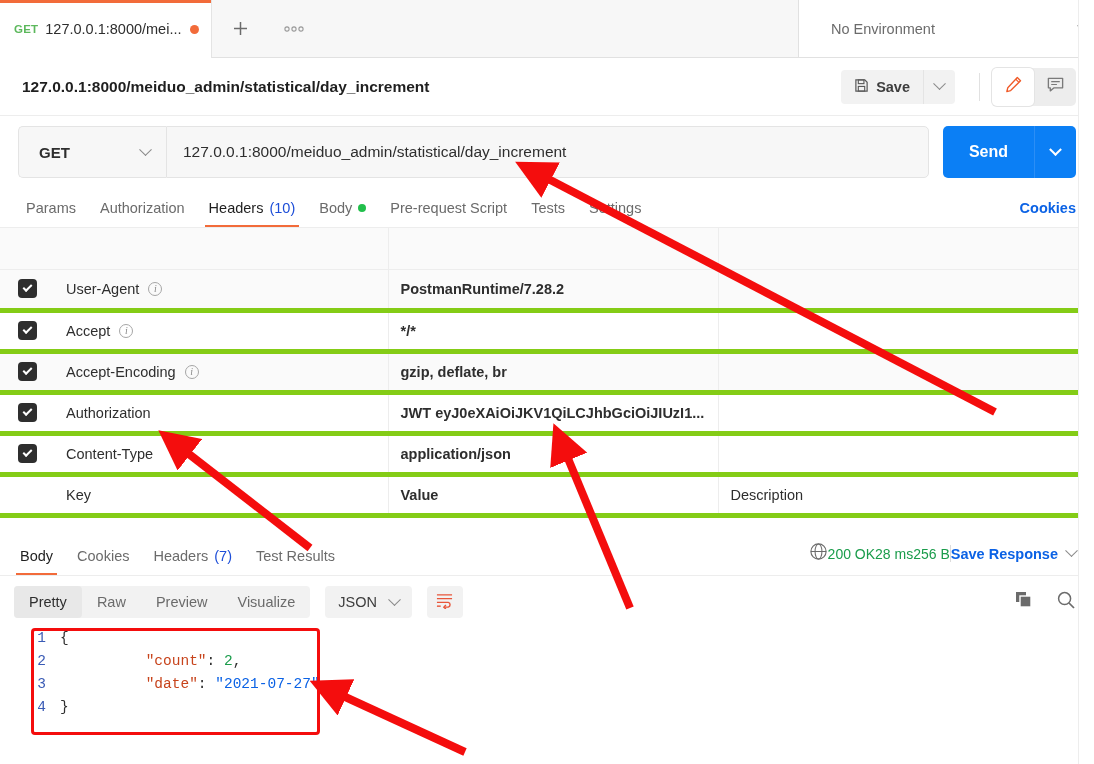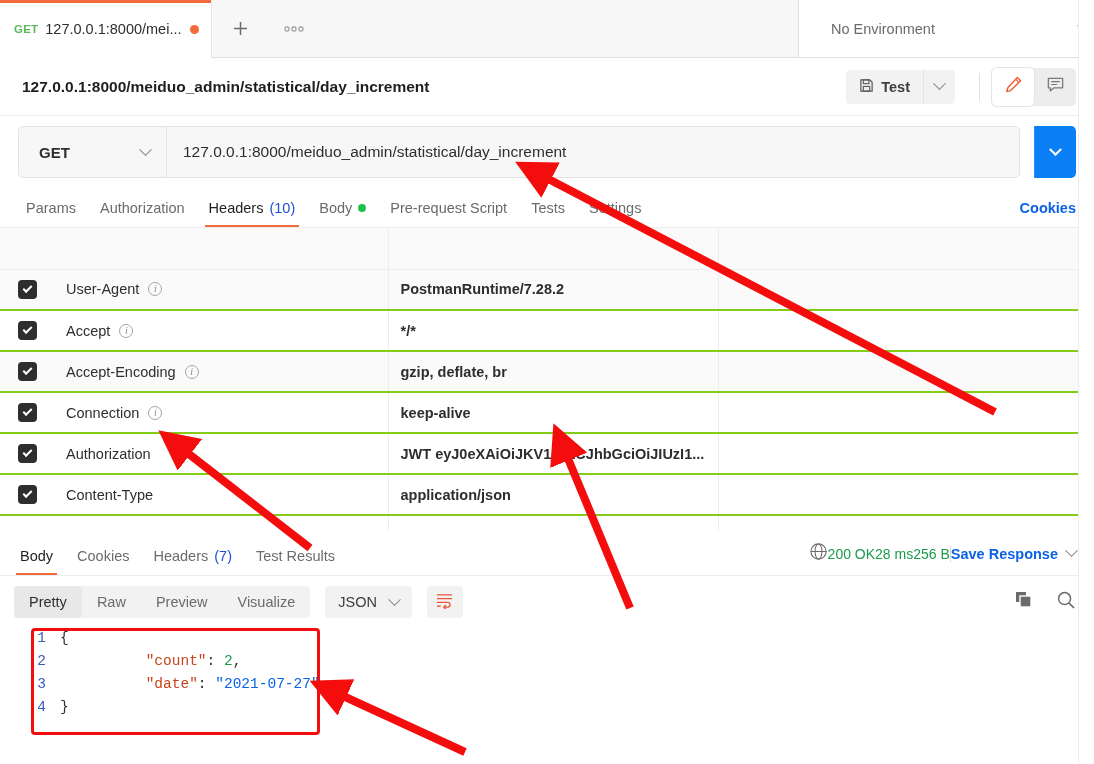--- a/index.html
+++ b/index.html
@@ -126,21 +126,21 @@
   .cookies-link { margin-left: auto; padding-bottom: 11px; font-size: 14.5px; font-weight: 600; color: #0b62e5; }
 
   
   .table-wrap {
     position: absolute; left: 0; top: 228px; width: 1094px; height: 302px;
     overflow: hidden; background: #fff;
   }
   .htable { width: 1078px; border-collapse: collapse; table-layout: fixed; }
   .htable tr { height: 41px; }
   .htable td {
-    border-bottom: 2px solid #84cc16; border-right: 1px solid #ededed;
+    border-bottom: 5px solid #84cc16; border-right: 1px solid #ededed;
     font-size: 14.5px; color: #2e2e2e; vertical-align: middle; padding: 0 12px;
   }
   .htable tr.dim td { background: #fafafa; }
   .col-chk { width: 54px; padding: 0 0 0 18px !important; border-right: none !important; }
   .col-key { width: 334px; }
   .col-val { width: 330px; font-weight: bold; }
   .col-desc { width: 360px; border-right: none !important; }
   .cut-row td { height: 14px; border-bottom: 1px solid #ededed; }
   .chkbox {
     width: 19px; height: 19px; border-radius: 4px; background: #2e2e2e;
@@ -254,21 +254,21 @@
     <div class="req-title">127.0.0.1:8000/meiduo_admin/statistical/day_increment</div>
     <div class="savegroup">
       <div class="save-btn">
         <span>
           <svg width="15" height="15" viewBox="0 0 16 16">
             <path d="M2 2h9.5L14 4.5V14H2z" fill="none" stroke="#5a5a5a" stroke-width="1.3"></path>
             <rect x="4.6" y="2" width="6" height="4" fill="none" stroke="#5a5a5a" stroke-width="1.2"></rect>
             <rect x="4.6" y="9" width="6.8" height="5" fill="none" stroke="#5a5a5a" stroke-width="1.2"></rect>
           </svg>
         </span>
-        <span>Test</span>
+        <span>Save</span>
       </div>
       <div class="save-caret">
         <span class="chev"></span>
       </div>
     </div>
     <div class="vsep"></div>
     <div class="iconpair">
       <div class="icon-cell active">
         <span>
           <svg width="19" height="19" viewBox="0 0 20 20">
@@ -290,20 +290,23 @@
 
   <div class="urlbar">
     <div class="method-select">
       <span>GET</span>
       <span class="chev"></span>
     </div>
     <div class="url-input">
       <span>127.0.0.1:8000/meiduo_admin/statistical/day_increment</span>
     </div>
     <div class="send-group">
+      <div class="send-btn">
+        <span>Send</span>
+      </div>
       <div class="send-caret">
         <span class="chev-w"></span>
       </div>
     </div>
   </div>
 
   <div class="reqtabs">
     <div class="rtab">
         <span>Params</span>
       </div>
@@ -381,35 +384,20 @@
         <td class="col-key">
           <div class="keycell">
             <span>Accept-Encoding</span>
             <span class="info-i">i</span>
           </div>
         </td>
         <td class="col-val">gzip, deflate, br</td>
         <td class="col-desc"></td>
       </tr>
 
-      <tr>
-        <td class="col-chk">
-          <div class="chkbox">
-                <span class="tick"></span>
-              </div>
-        </td>
-        <td class="col-key">
-          <div class="keycell">
-            <span>Connection</span>
-            <span class="info-i">i</span>
-          </div>
-        </td>
-        <td class="col-val">keep-alive</td>
-        <td class="col-desc"></td>
-      </tr>
 
       <tr>
         <td class="col-chk">
           <div class="chkbox">
                 <span class="tick"></span>
               </div>
         </td>
         <td class="col-key">
           <div class="keycell">
             <span>Authorization</span>

